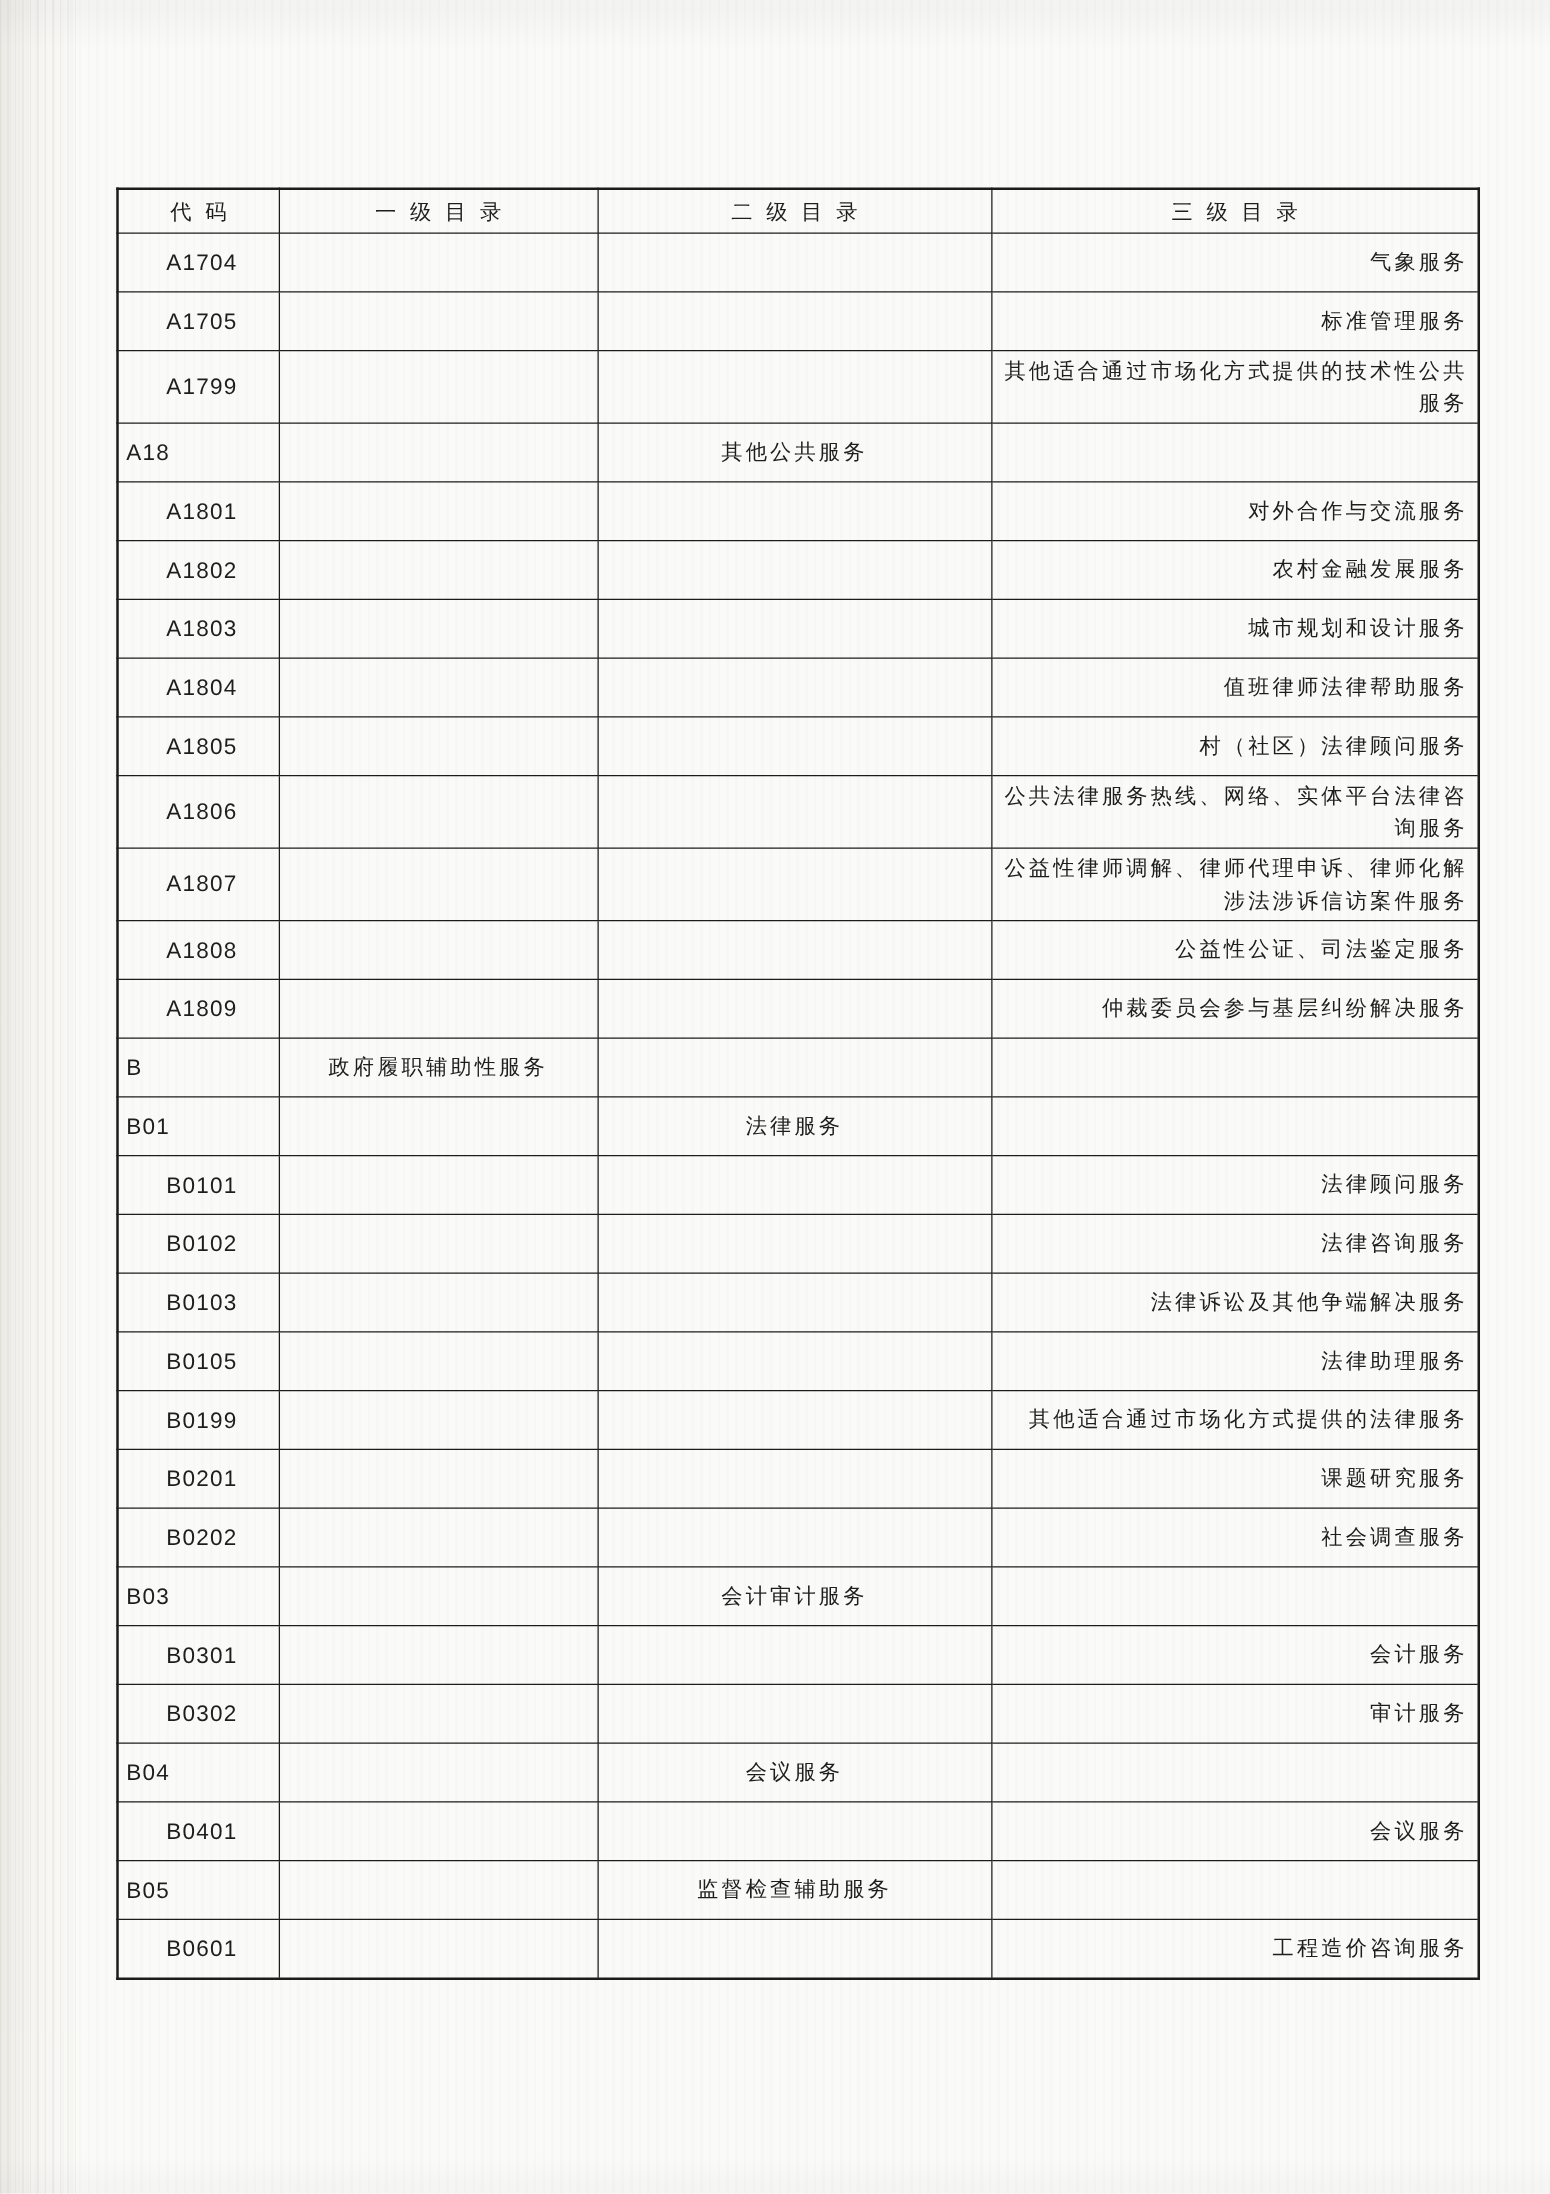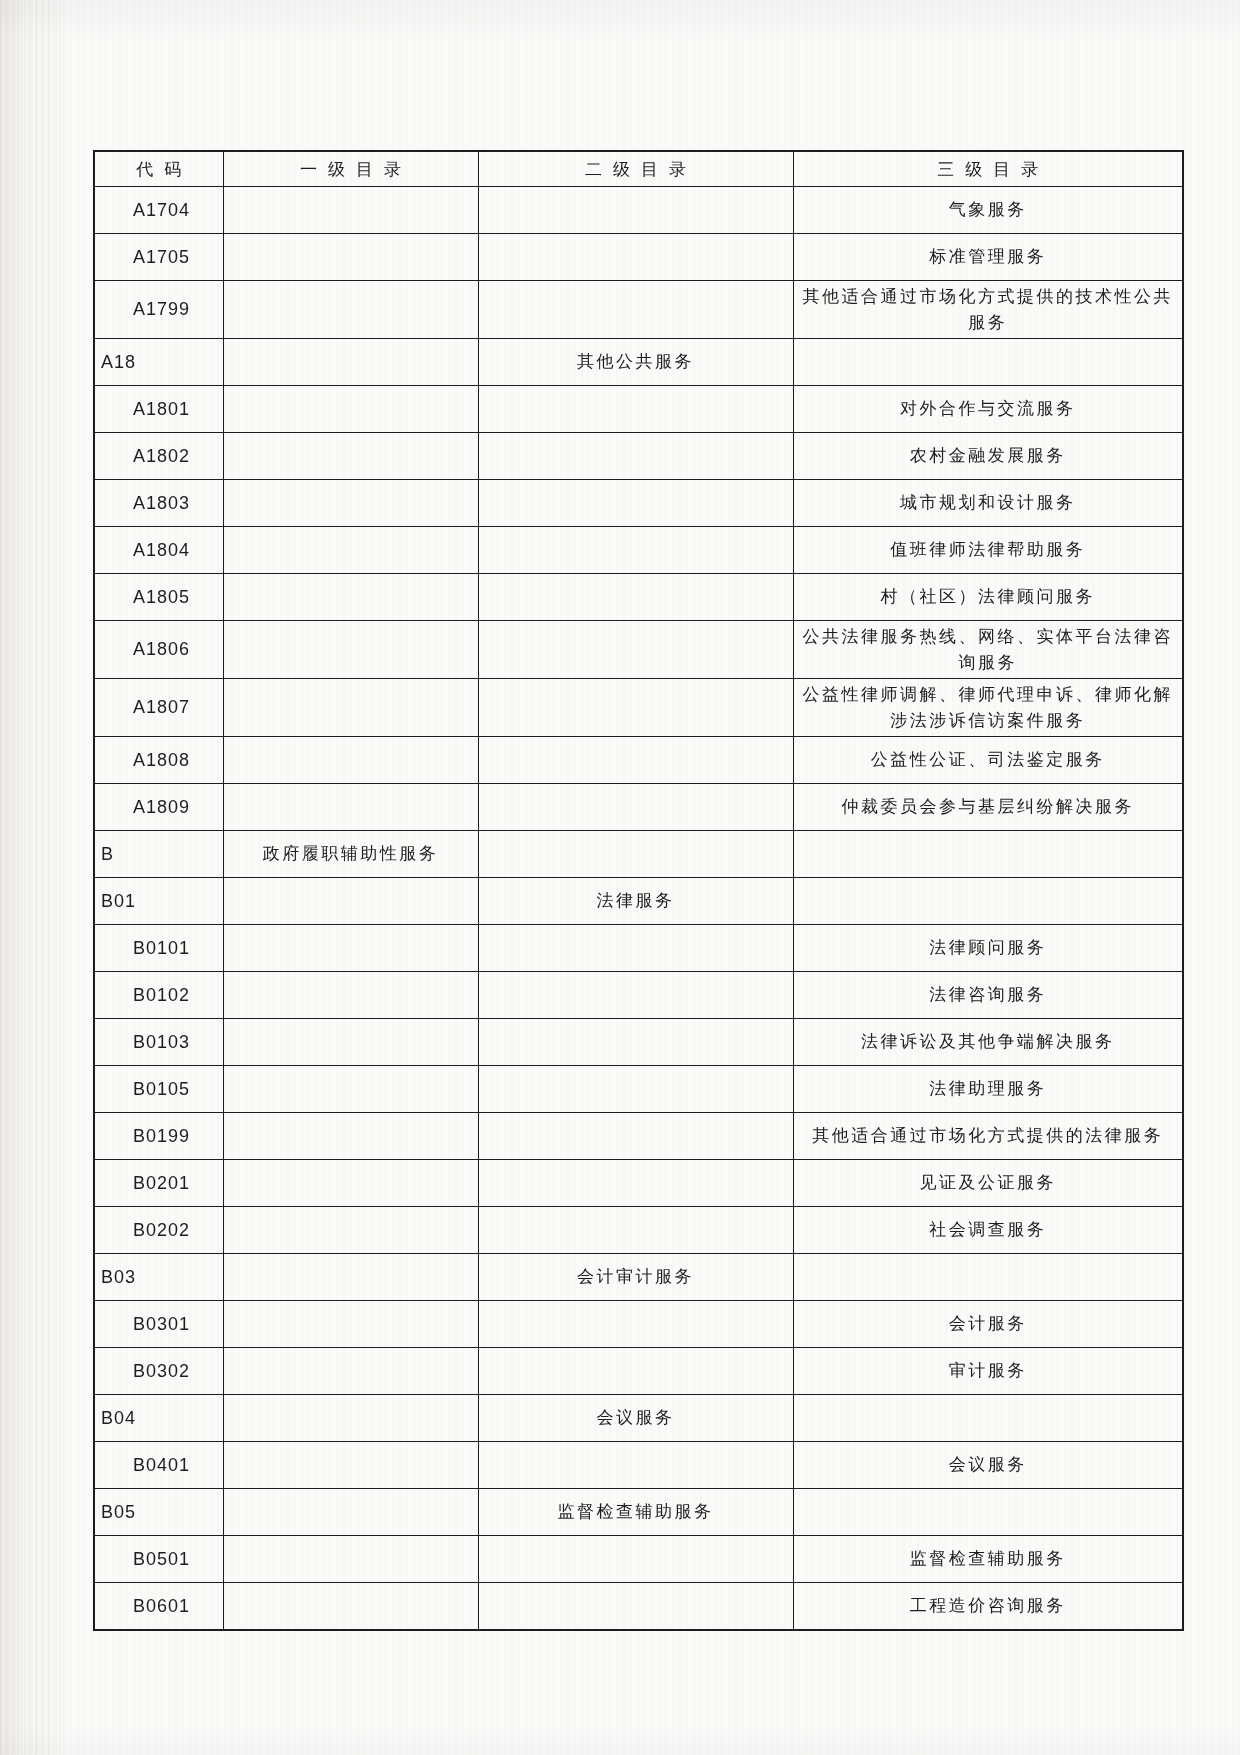--- a/index.html
+++ b/index.html
@@ -62,21 +62,21 @@
     letter-spacing:1px;
     padding-left:6px;
     font-family:Liberation Sans, sans-serif;
   }
   td.c-code.indent{padding-left:38px;}
   td.c-l1,td.c-l2{
     text-align:center;
     letter-spacing:2.5px;
   }
   td.c-l3{
-    text-align:center;
+    text-align:right;
     letter-spacing:2.5px;
   }
 </style>
 </head>
 <body>
 
 <div class="page-edge"></div>
 <div class="scan-texture"></div>
 
 <table class="catalog">
@@ -212,21 +212,21 @@
       <tr>
     <td class="c-code indent">B0199</td>
     <td class="c-l1"></td>
     <td class="c-l2"></td>
     <td class="c-l3">其他适合通过市场化方式提供的法律服务</td>
   </tr>
       <tr>
     <td class="c-code indent">B0201</td>
     <td class="c-l1"></td>
     <td class="c-l2"></td>
-    <td class="c-l3">见证及公证服务</td>
+    <td class="c-l3">课题研究服务</td>
   </tr>
       <tr>
     <td class="c-code indent">B0202</td>
     <td class="c-l1"></td>
     <td class="c-l2"></td>
     <td class="c-l3">社会调查服务</td>
   </tr>
       <tr>
     <td class="c-code">B03</td>
     <td class="c-l1"></td>
@@ -255,26 +255,20 @@
     <td class="c-code indent">B0401</td>
     <td class="c-l1"></td>
     <td class="c-l2"></td>
     <td class="c-l3">会议服务</td>
   </tr>
       <tr>
     <td class="c-code">B05</td>
     <td class="c-l1"></td>
     <td class="c-l2">监督检查辅助服务</td>
     <td class="c-l3"></td>
-  </tr>
-      <tr>
-    <td class="c-code indent">B0501</td>
-    <td class="c-l1"></td>
-    <td class="c-l2"></td>
-    <td class="c-l3">监督检查辅助服务</td>
   </tr>
       <tr>
     <td class="c-code indent">B0601</td>
     <td class="c-l1"></td>
     <td class="c-l2"></td>
     <td class="c-l3">工程造价咨询服务</td>
   </tr>
     </tbody>
 </table>
 

